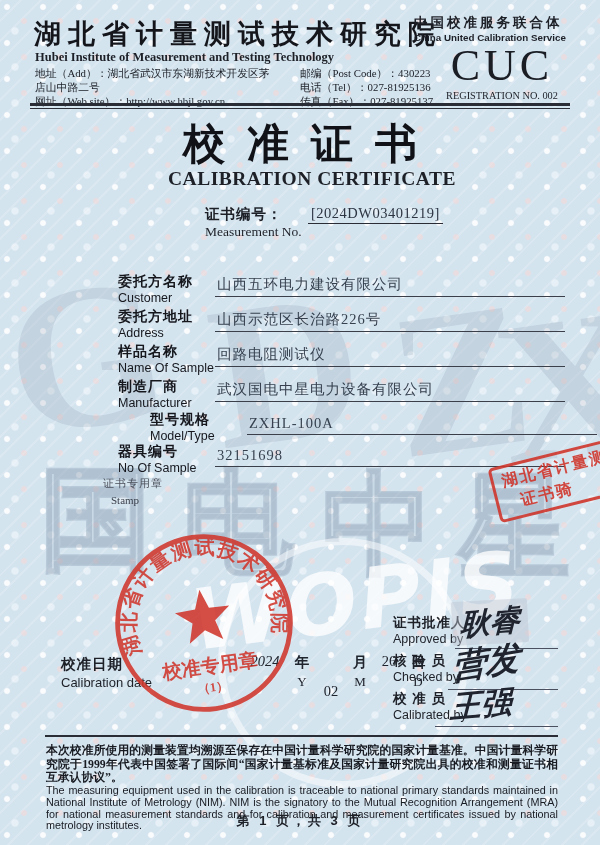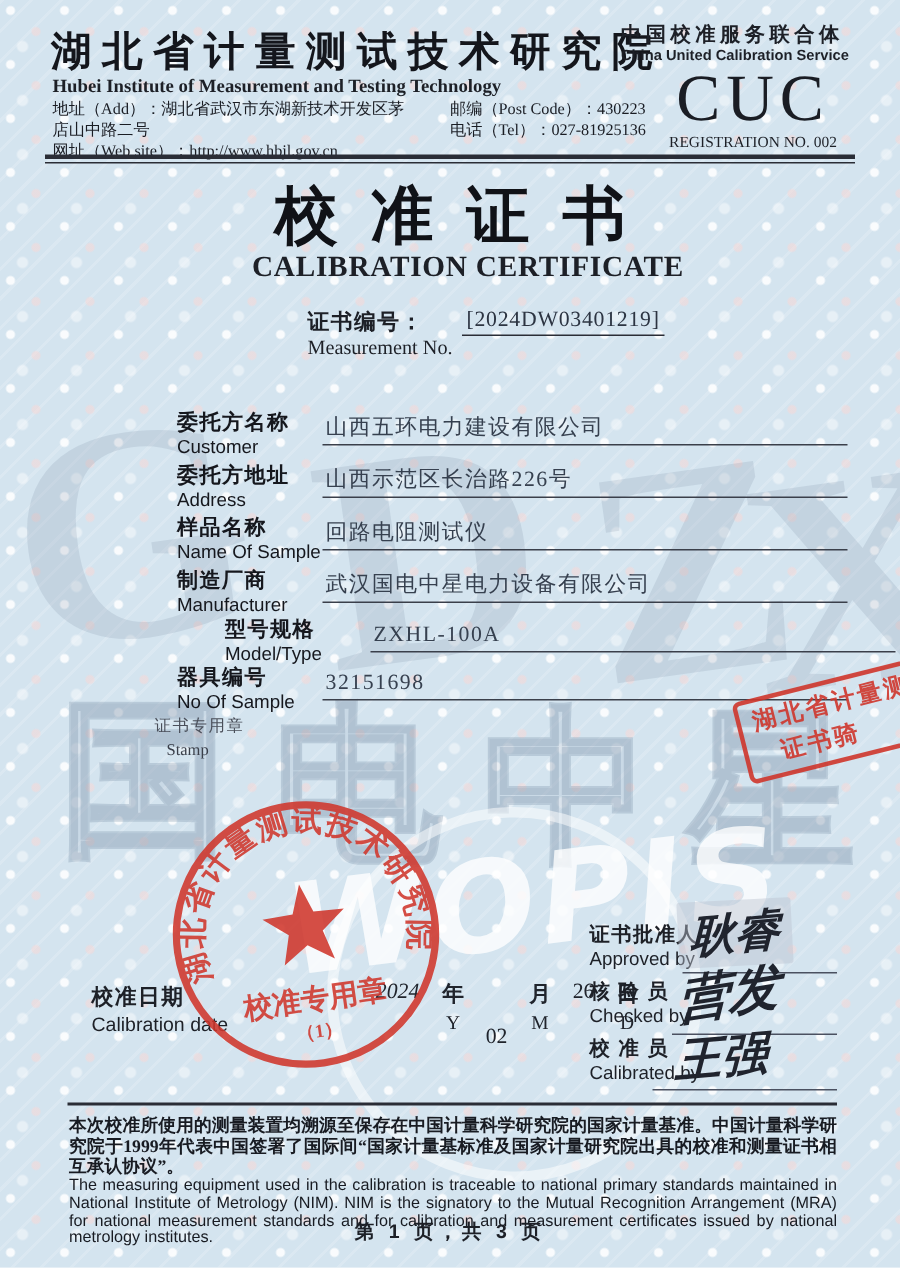--- a/index.html
+++ b/index.html
@@ -102,20 +102,21 @@
     <div class="abs inst-cn">湖北省计量测试技术研究院</div>
     <div class="abs inst-en">Hubei Institute of Measurement and Testing Technology</div>
     <div class="abs addr" style="left:35px;top:66px;width:275px;">
       <div>地址（Add）：湖北省武汉市东湖新技术开发区茅</div>
       <div>店山中路二号</div>
       <div>网址（Web site）：http://www.hbjl.gov.cn</div>
     </div>
     <div class="abs addr" style="left:300px;top:66px;width:160px;">
       <div>邮编（Post Code）：430223</div>
       <div>电话（Tel）：027-81925136</div>
+      <div>传真（Fax）：027-81925137</div>
     </div>
     <div class="abs cuc-cn">中国校准服务联合体</div>
     <div class="abs cuc-en">China United Calibration Service</div>
     <div class="abs cuc-big">CUC</div>
     <div class="abs cuc-reg">REGISTRATION NO. 002</div>
     <div class="abs rule-a"></div>
     <div class="abs rule-b"></div>
 
     <div class="abs title-cn">校准证书</div>
     <div class="abs title-en">CALIBRATION CERTIFICATE</div>

